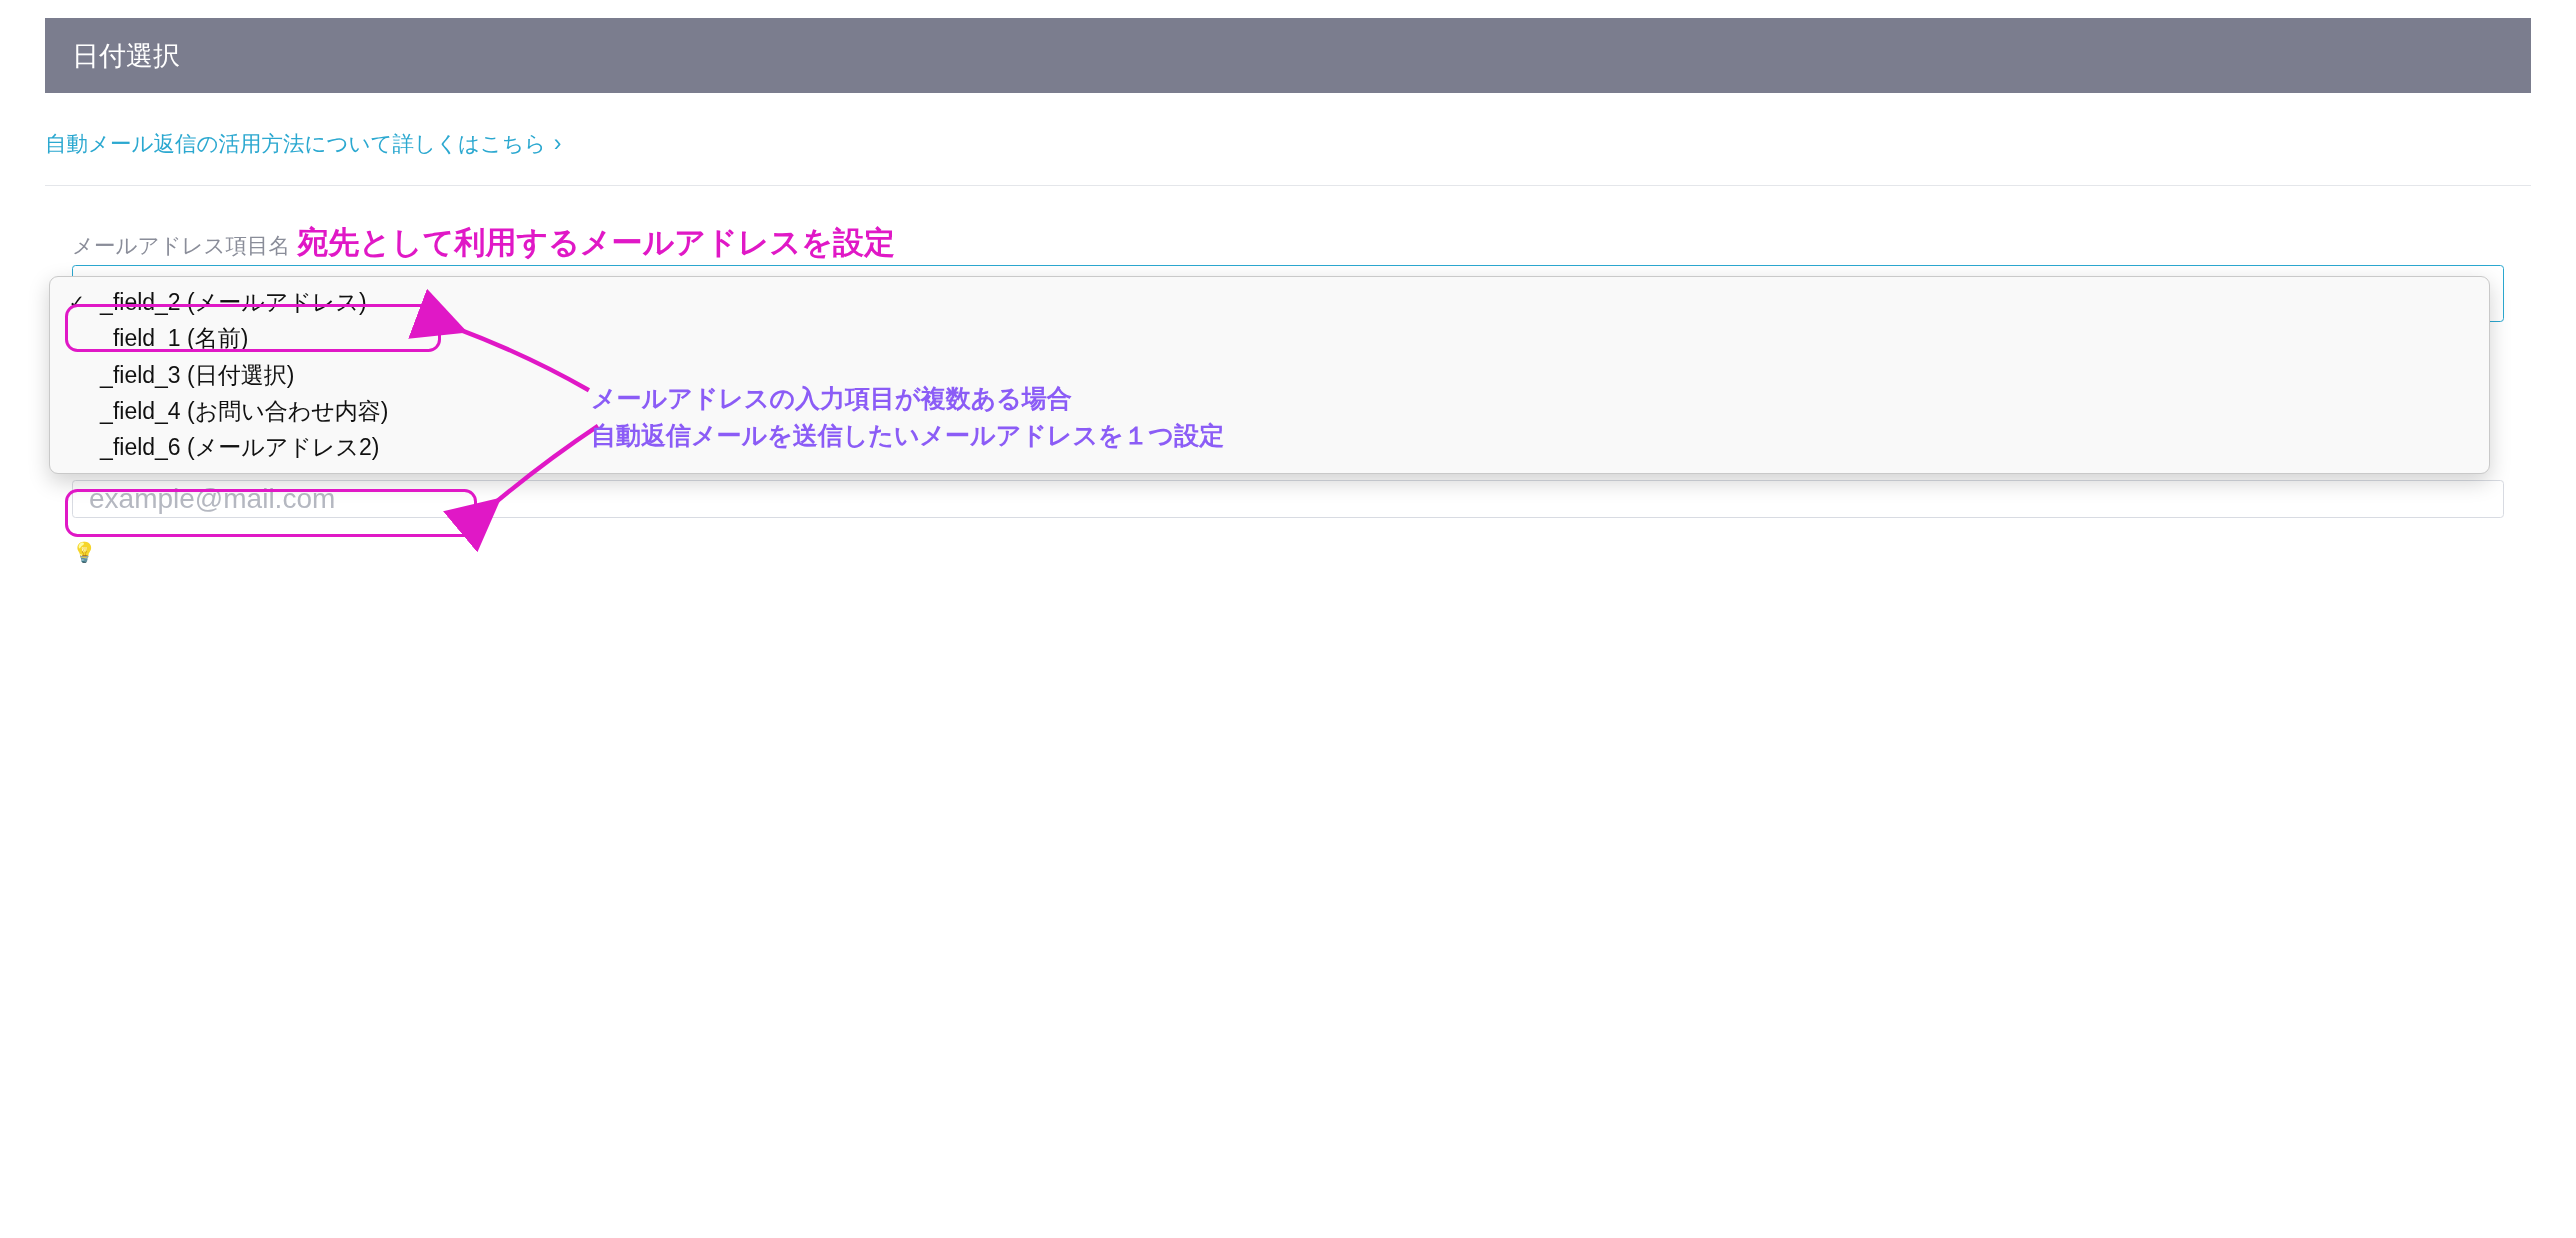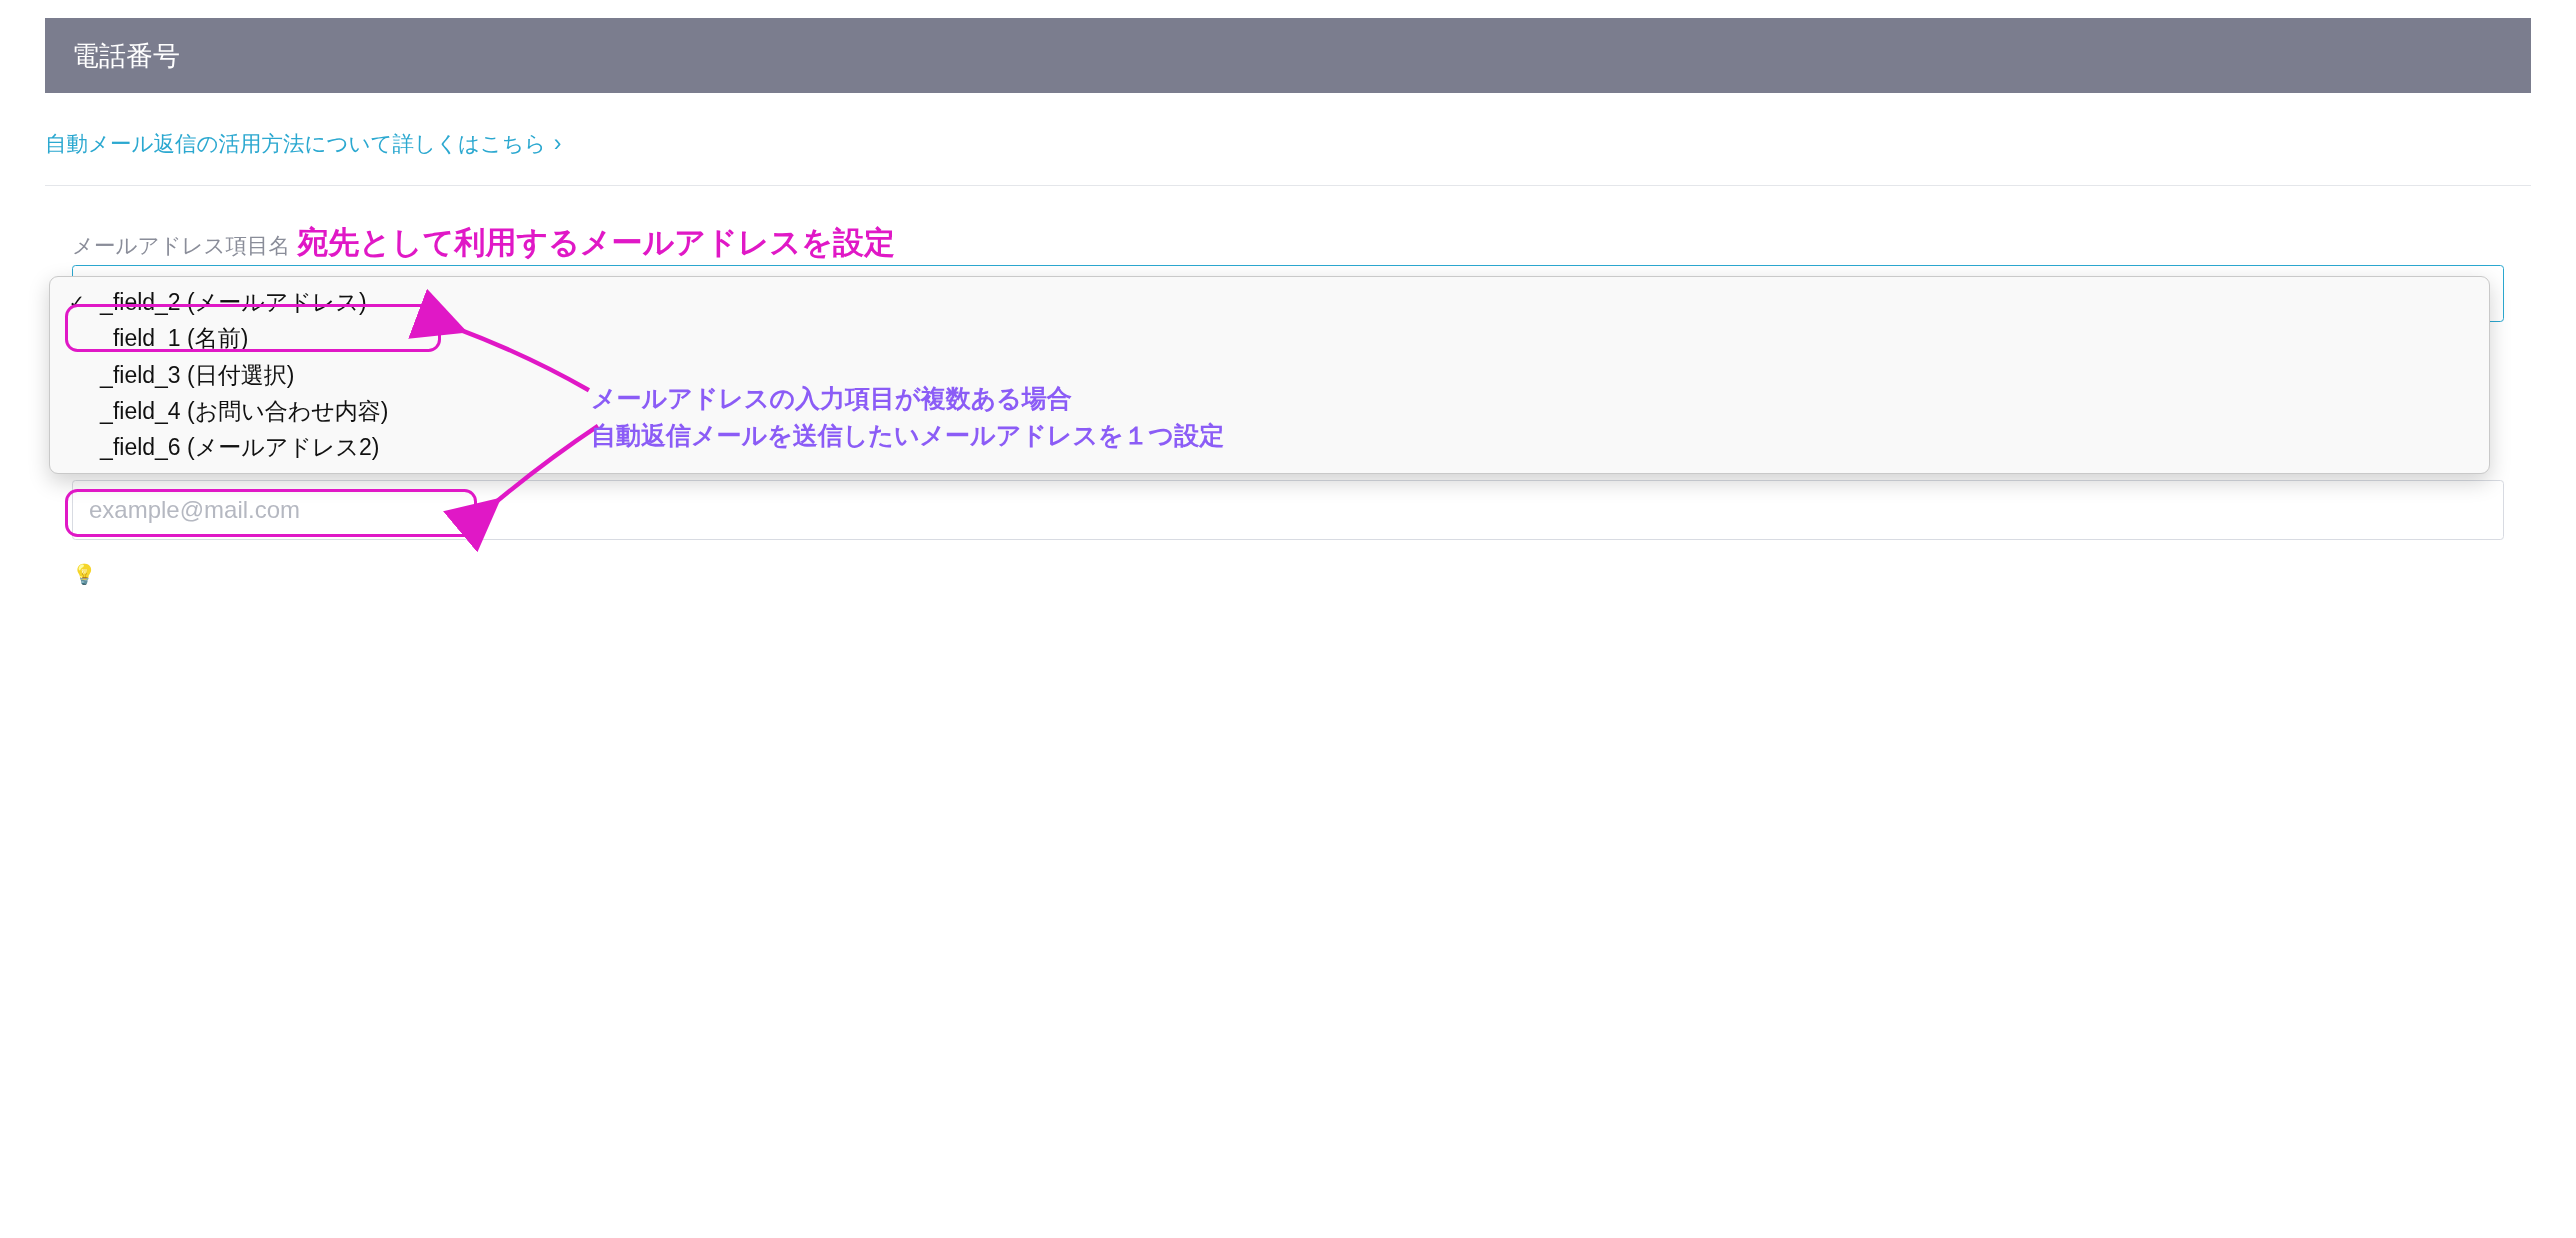--- a/index.html
+++ b/index.html
@@ -141,42 +141,42 @@
       line-height: 1.45;
       z-index: 12;
     }
     .below {
       margin-top: 27px;
       padding: 0 27px;
     }
     .placeholder-input {
       border: 0.9px solid #d8dbe2;
       border-radius: 3.6px;
-      padding: 15px 16px;
+      padding: 2px 16px;
       color: #b5b8c1;
-      font-size: 24px;
+      font-size: 28px;
       margin-bottom: 12.5px;
       position: relative;
       top: -10.7px;
       z-index: -1;
     }
     .hint-row {
       display: flex;
       align-items: center;
       gap: 5.4px;
       color: #8a8d99;
       font-size: 21.5px;
     }
     .bulb { font-size: 19.7px; filter: grayscale(0.2); }
   </style>
 </head>
 <body>
 
 <div class="header-bar">
-  <span>電話番号</span>
+  <span>日付選択</span>
 </div>
 
 <div class="link-row">
   <a class="link">
     <span>自動メール返信の活用方法について詳しくはこちら</span>
     <span class="chevron">›</span>
   </a>
 </div>
 
 <hr class="divider">

